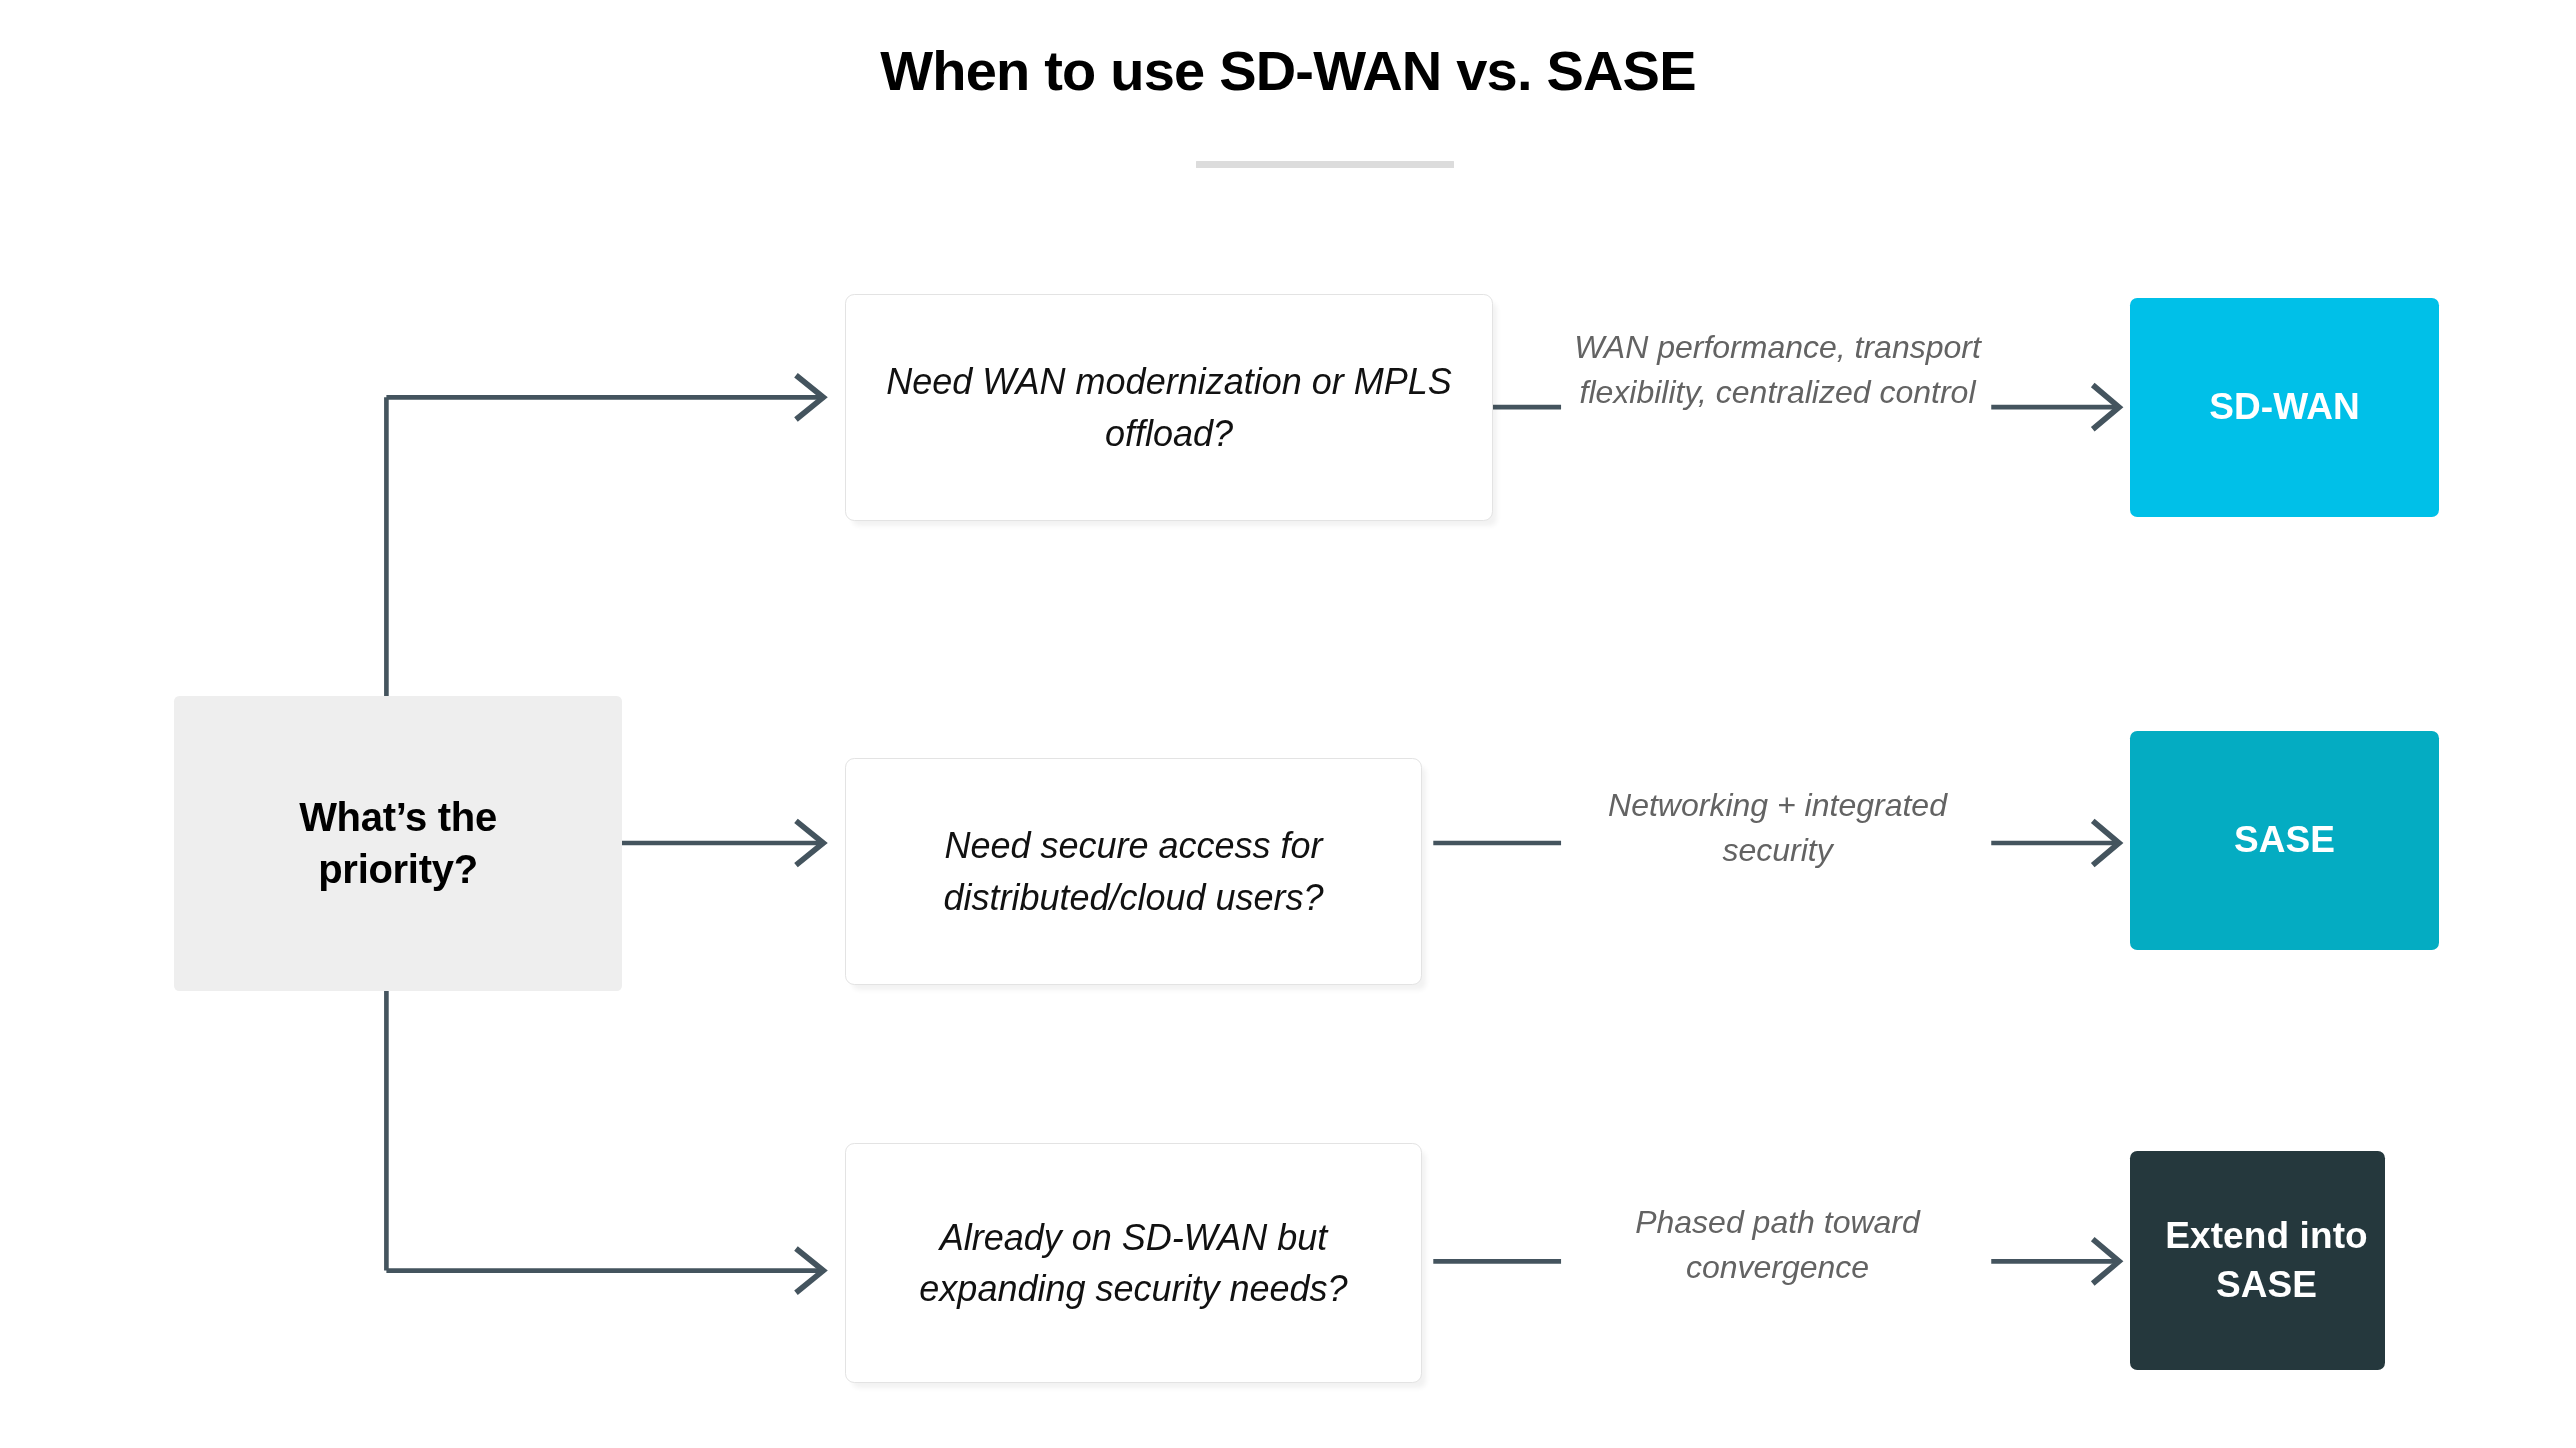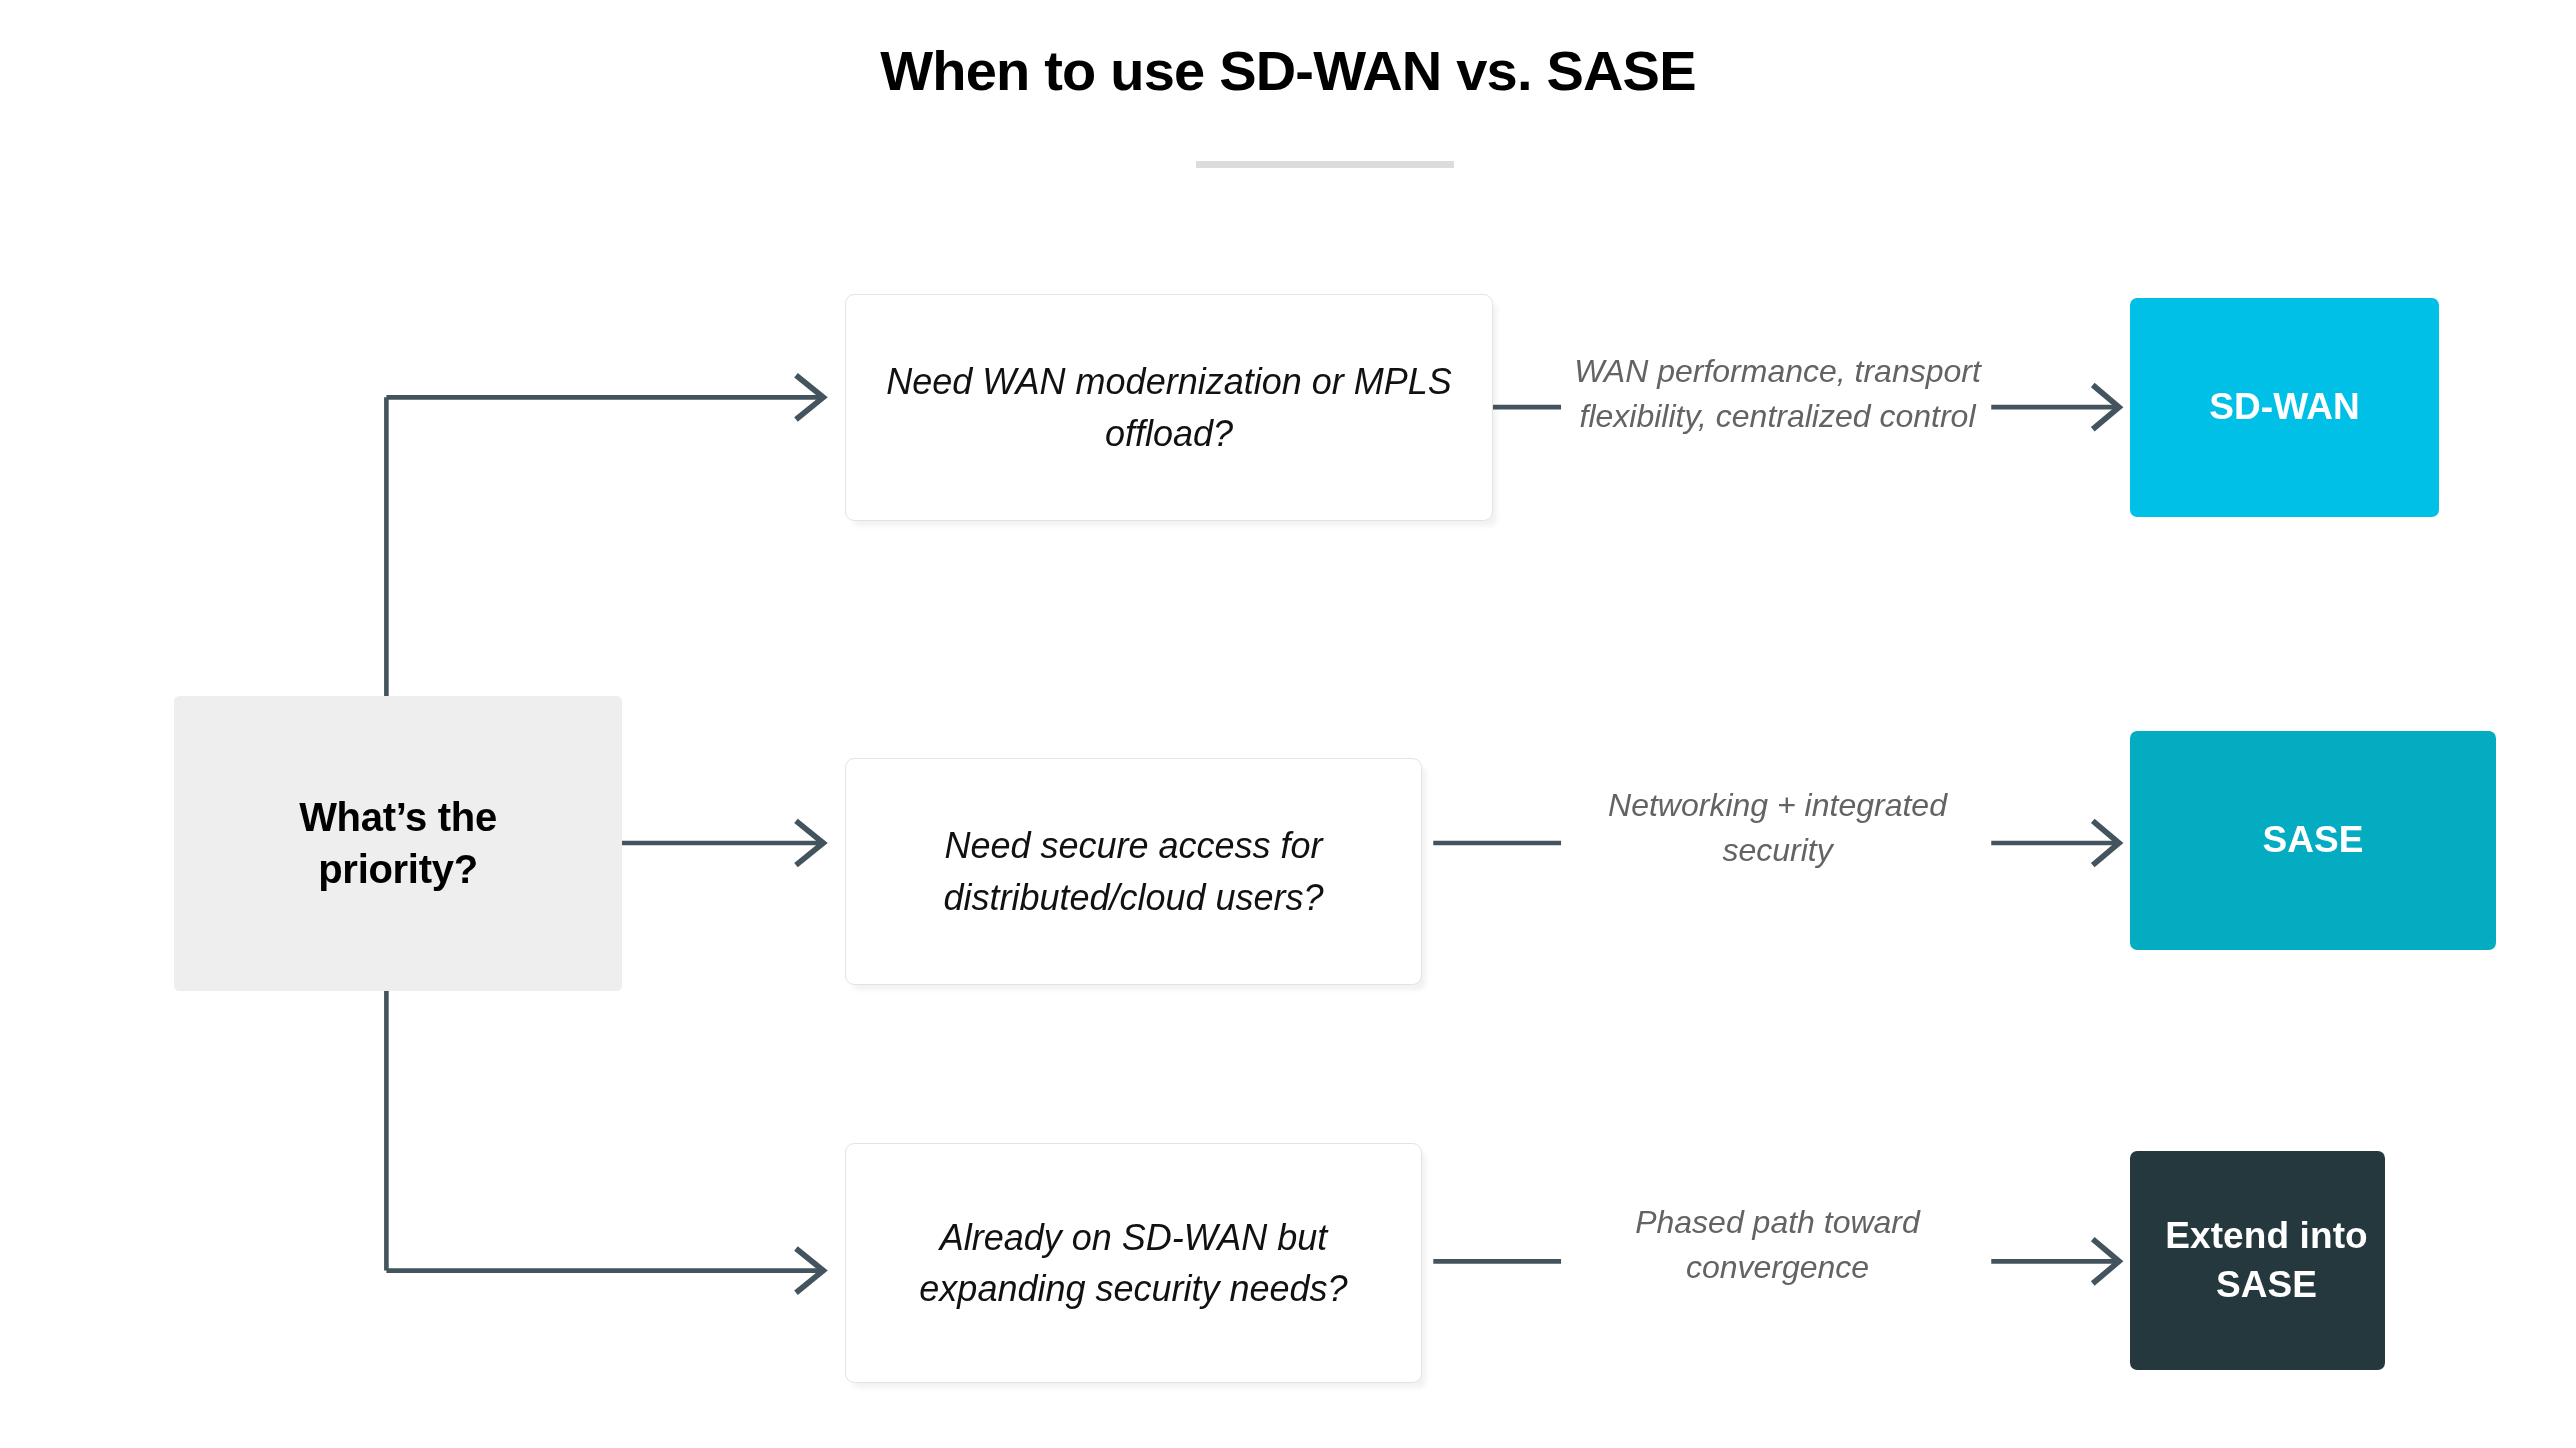--- a/index.html
+++ b/index.html
@@ -154,33 +154,33 @@
     <span>
       <span>What’s the</span><br>
       <span>priority?</span>
     </span>
   </div>
 
   <div class="node question-node" style="left:845px; top:294px; width:648px; height:227px;">
     <span>Need WAN modernization or MPLS offload?</span>
   </div>
 
-  <div class="edge-label" style="left:1561px; top:325px; width:433px;margin-top:24px;">WAN performance, transport flexibility, centralized control</div>
+  <div class="edge-label" style="left:1561px; top:325px; width:433px;">WAN performance, transport flexibility, centralized control</div>
 
   <div class="node result-node" style="left:2130px; top:298px; width:309px; height:219px; background:#00c0e8;">
     <span>SD-WAN</span>
   </div>
 
   <div class="node question-node" style="left:845px; top:725px; width:577px; height:227px;margin-top:33px;">
     <span>Need secure access for distributed/cloud users?</span>
   </div>
 
   <div class="edge-label" style="left:1561px; top:783px; width:433px;">Networking + integrated security</div>
 
-  <div class="node result-node" style="left:2130px; top:731px; width:366px; height:219px; background:#04acc2;">
+  <div class="node result-node" style="left:2130px; top:731px; width:309px; height:219px; background:#04acc2;">
     <span>SASE</span>
   </div>
 
   <div class="node question-node" style="left:845px; top:1143px; width:577px; height:240px;">
     <span>Already on SD-WAN but expanding security needs?</span>
   </div>
 
   <div class="edge-label" style="left:1561px; top:1200px; width:433px;">Phased path toward convergence</div>
 
   <div class="node result-node" style="left:2130px; top:1151px; width:255px; height:219px; background:#25383d;padding-left:18px;">

